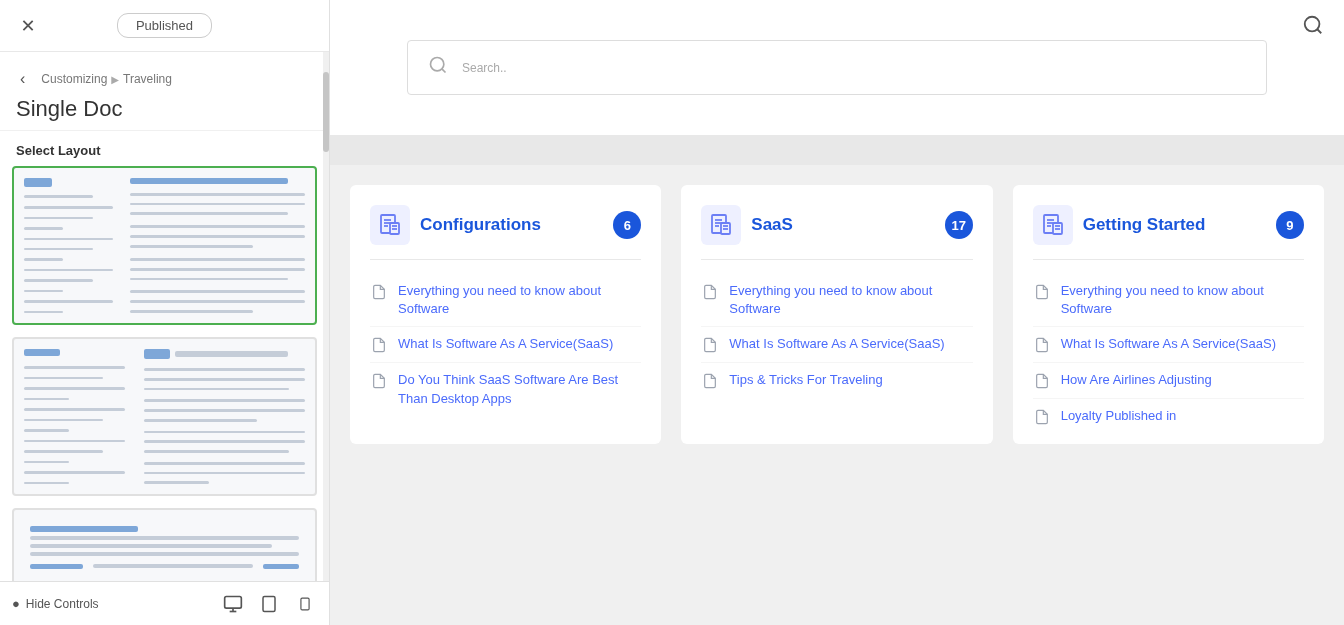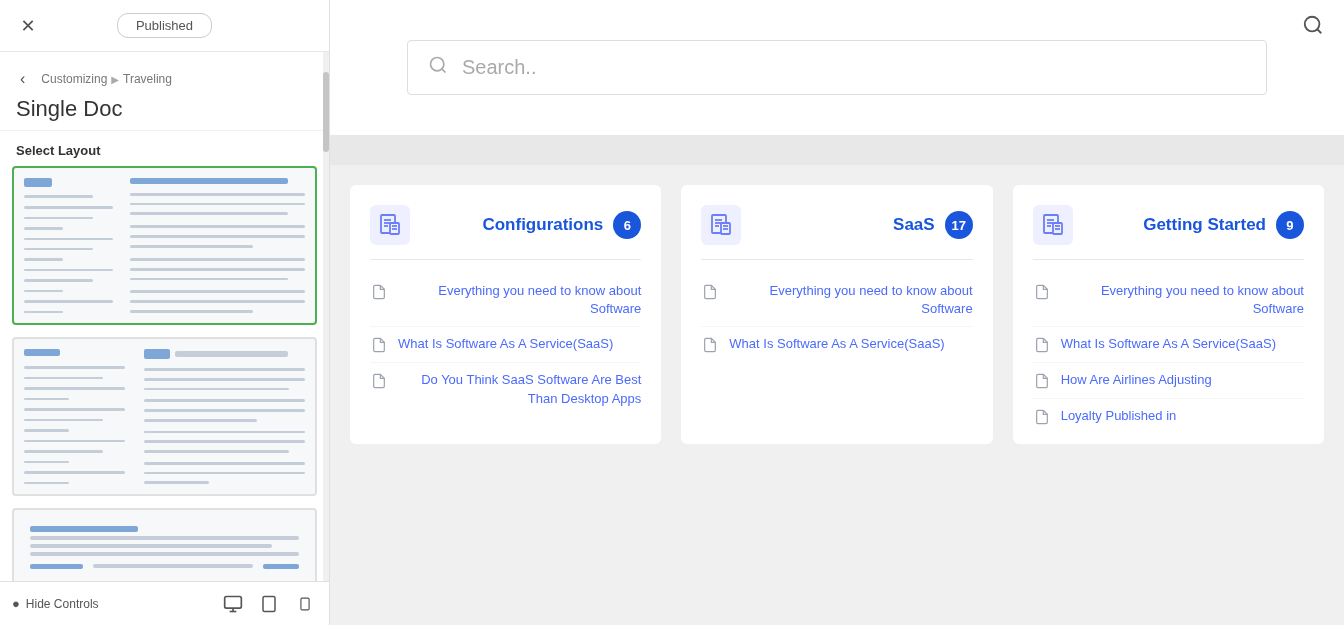--- a/index.html
+++ b/index.html
@@ -171,42 +171,41 @@
       border: 1px solid #ddd;
       border-radius: 4px;
       padding: 14px 20px;
       display: flex;
       align-items: center;
       gap: 14px;
       background: #fff;
     }
 
     #search-icon-main { font-size: 20px; color: #aaa; }
-    #search-input-display { font-size: 20px; color: #aaa; }
+    #search-input-display { font-size: 12px; color: #aaa; }
 
     
     #top-search-icon {
       position: absolute;
       top: 14px;
       right: 20px;
       font-size: 20px;
       color: #555;
       cursor: pointer;
     }
 
     #gray-band {
       background: #e8e8e8;
       height: 30px;
     }
 
     #cards-section {
       padding: 20px 20px 0 20px;
       display: flex;
       gap: 20px;
-      text-align: right;
     }
 
     .doc-card {
       flex: 1;
       background: #fff;
       border-radius: 6px;
       padding: 20px 20px 10px 20px;
       min-width: 0;
     }
 
@@ -541,20 +540,29 @@
         </div>
         <div class="doc-item">
           <div class="doc-item-icon">
             <svg width="16" height="16" viewBox="0 0 24 24" fill="none" stroke="#9ca3af" stroke-width="1.8">
               <path d="M14 2H6a2 2 0 0 0-2 2v16a2 2 0 0 0 2 2h12a2 2 0 0 0 2-2V8z"></path>
               <polyline points="14,2 14,8 20,8"></polyline>
             </svg>
           </div>
           <span class="doc-item-text">What Is Software As A Service(SaaS)</span>
         </div>
+        <div class="doc-item">
+          <div class="doc-item-icon">
+            <svg width="16" height="16" viewBox="0 0 24 24" fill="none" stroke="#9ca3af" stroke-width="1.8">
+              <path d="M14 2H6a2 2 0 0 0-2 2v16a2 2 0 0 0 2 2h12a2 2 0 0 0 2-2V8z"></path>
+              <polyline points="14,2 14,8 20,8"></polyline>
+            </svg>
+          </div>
+          <span class="doc-item-text">Tips &amp; Tricks For Traveling</span>
+        </div>
       </div>
       <div class="doc-card">
         <div class="card-header">
           <div class="card-icon">
             <svg viewBox="0 0 24 24" fill="none" stroke="#6b7ef5" stroke-width="1.8">
       <rect x="3" y="2" width="14" height="18" rx="1" fill="#eef0ff" stroke="#6b7ef5"></rect>
       <line x1="6" y1="7" x2="13" y2="7" stroke="#6b7ef5"></line>
       <line x1="6" y1="10" x2="13" y2="10" stroke="#6b7ef5"></line>
       <line x1="6" y1="13" x2="10" y2="13" stroke="#6b7ef5"></line>
       <rect x="12" y="10" width="9" height="11" rx="1" fill="#eef0ff" stroke="#6b7ef5"></rect>

